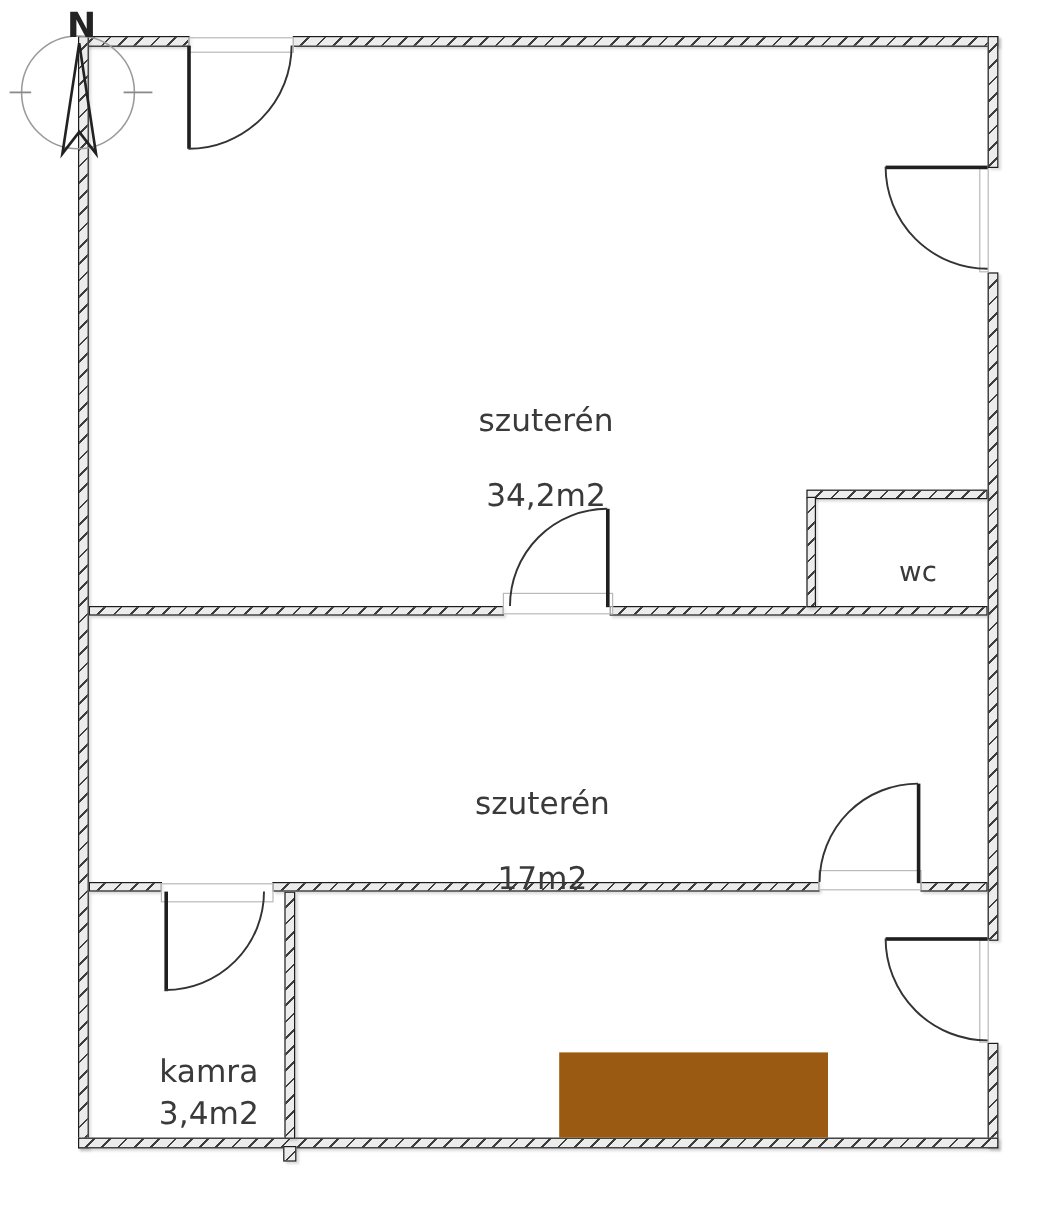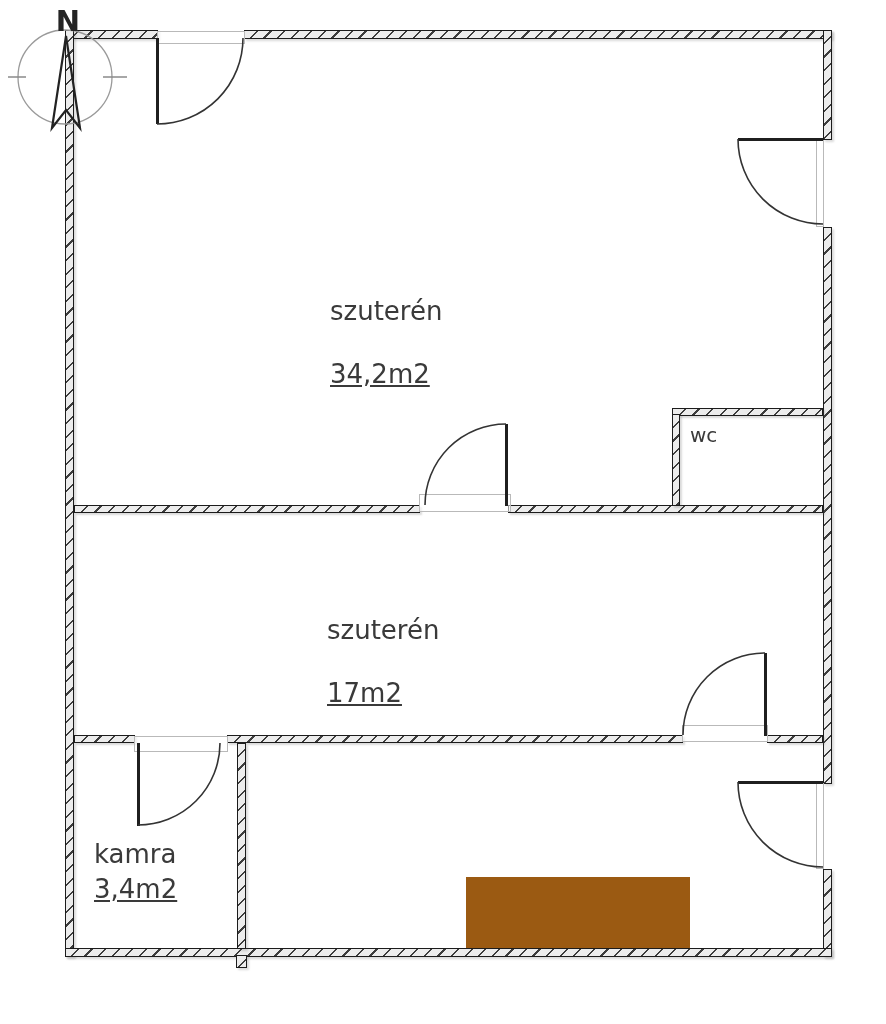--- a/index.html
+++ b/index.html
@@ -32,29 +32,30 @@
     background:#1f1f1f;
   }
   .threshold{
     position:absolute;
     box-sizing:border-box;
     border:1px solid #b9b9b9;
     background:rgba(255,255,255,0.55);
   }
   .room-label{
     position:absolute;
-    text-align:left;
+    text-align:center;
     line-height:1.25;
     font-size:26px;
     color:var(--text);
     white-space:nowrap;
+    margin-top:40px;
   }
-  .room-label .line2{display:block;text-decoration:underline;}
+  .room-label .line2{display:block;}
   .room-label.gap .line2{margin-top:30px;}
-  .room-label.small{font-size:20px;line-height:1.15;}
+  .room-label.small{font-size:23px;line-height:1.15;}
   #stairs{
     position:absolute;
     left:466px;top:877px;width:224px;height:71px;
     background:var(--stairs);
   }
   #north-label{
     position:absolute;
     left:50px;top:4px;width:36px;
     text-align:center;
     font-size:29px;

